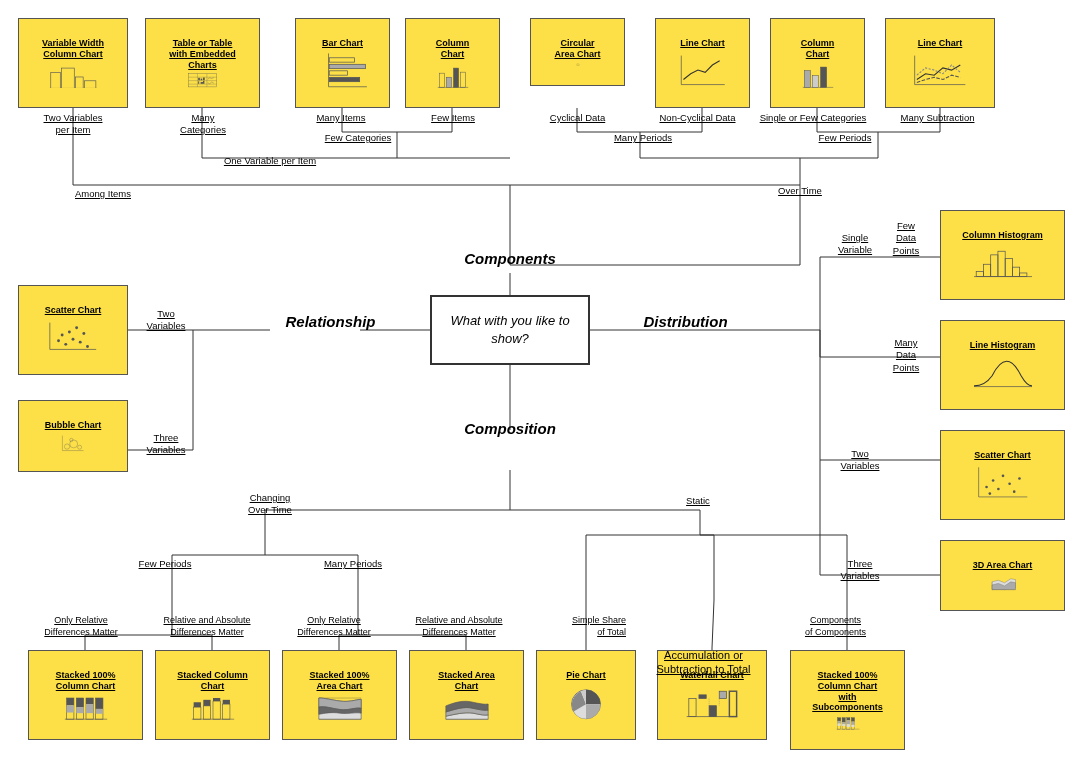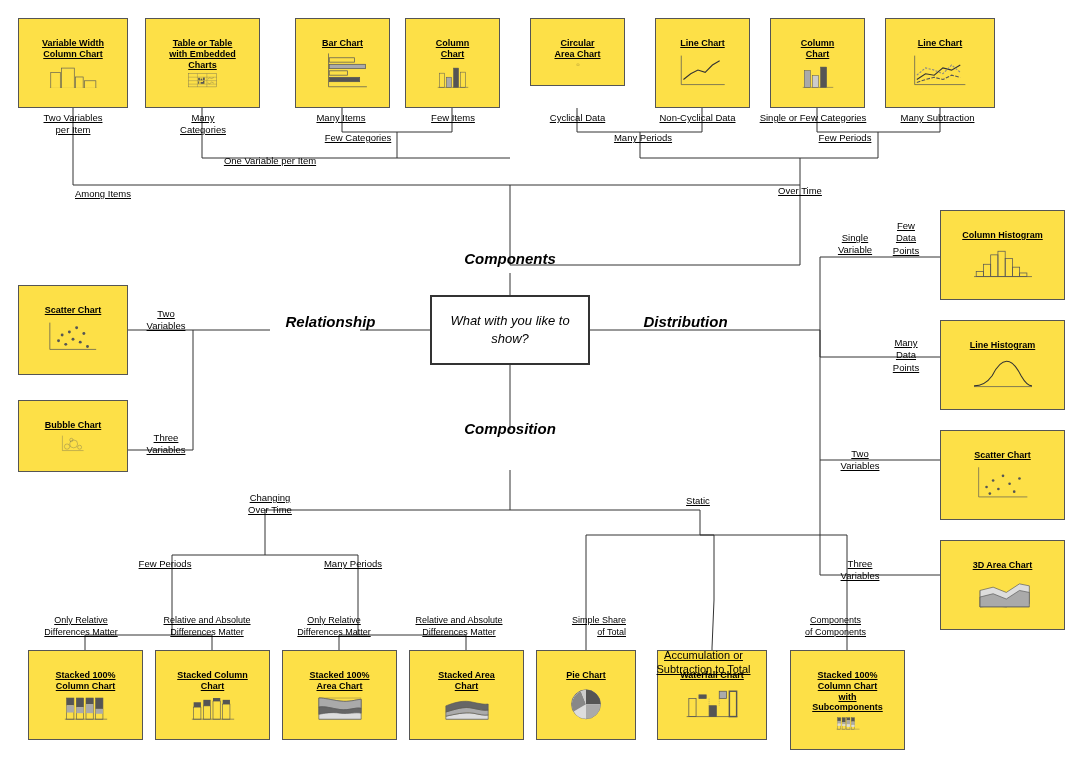--- a/index.html
+++ b/index.html
@@ -392,21 +392,21 @@
       <circle cx="30" cy="25" r="2" fill="#555"></circle>
       <circle cx="38" cy="38" r="2" fill="#555"></circle>
       <circle cx="45" cy="18" r="2" fill="#555"></circle>
       <circle cx="55" cy="30" r="2" fill="#555"></circle>
       <circle cx="62" cy="42" r="2" fill="#555"></circle>
       <circle cx="70" cy="22" r="2" fill="#555"></circle>
       <circle cx="25" cy="45" r="2" fill="#555"></circle>
     </svg>
   </div>
 
-  <div class="chart-box" style="left:940px; top:540px; width:125px; height:90px;">
+  <div class="chart-box" style="left:940px; top:540px; width:125px; height:71px;">
     <div class="box-title">3D Area Chart</div>
     <svg viewBox="0 0 90 55" style="width:90px;height:55px;">
 
       <polygon points="10,50 10,25 30,20 50,28 70,15 85,18 85,45 70,42 50,50 30,48" fill="#ddd" stroke="#555" stroke-width="1"></polygon>
       <polygon points="10,50 10,35 30,30 50,38 70,25 85,28 85,50" fill="#aaa" stroke="#555" stroke-width="1"></polygon>
 
       <line x1="10" y1="50" x2="85" y2="50" stroke="#555" stroke-width="0.5"></line>
       <line x1="10" y1="25" x2="10" y2="50" stroke="#555" stroke-width="0.5"></line>
     </svg>
   </div>

